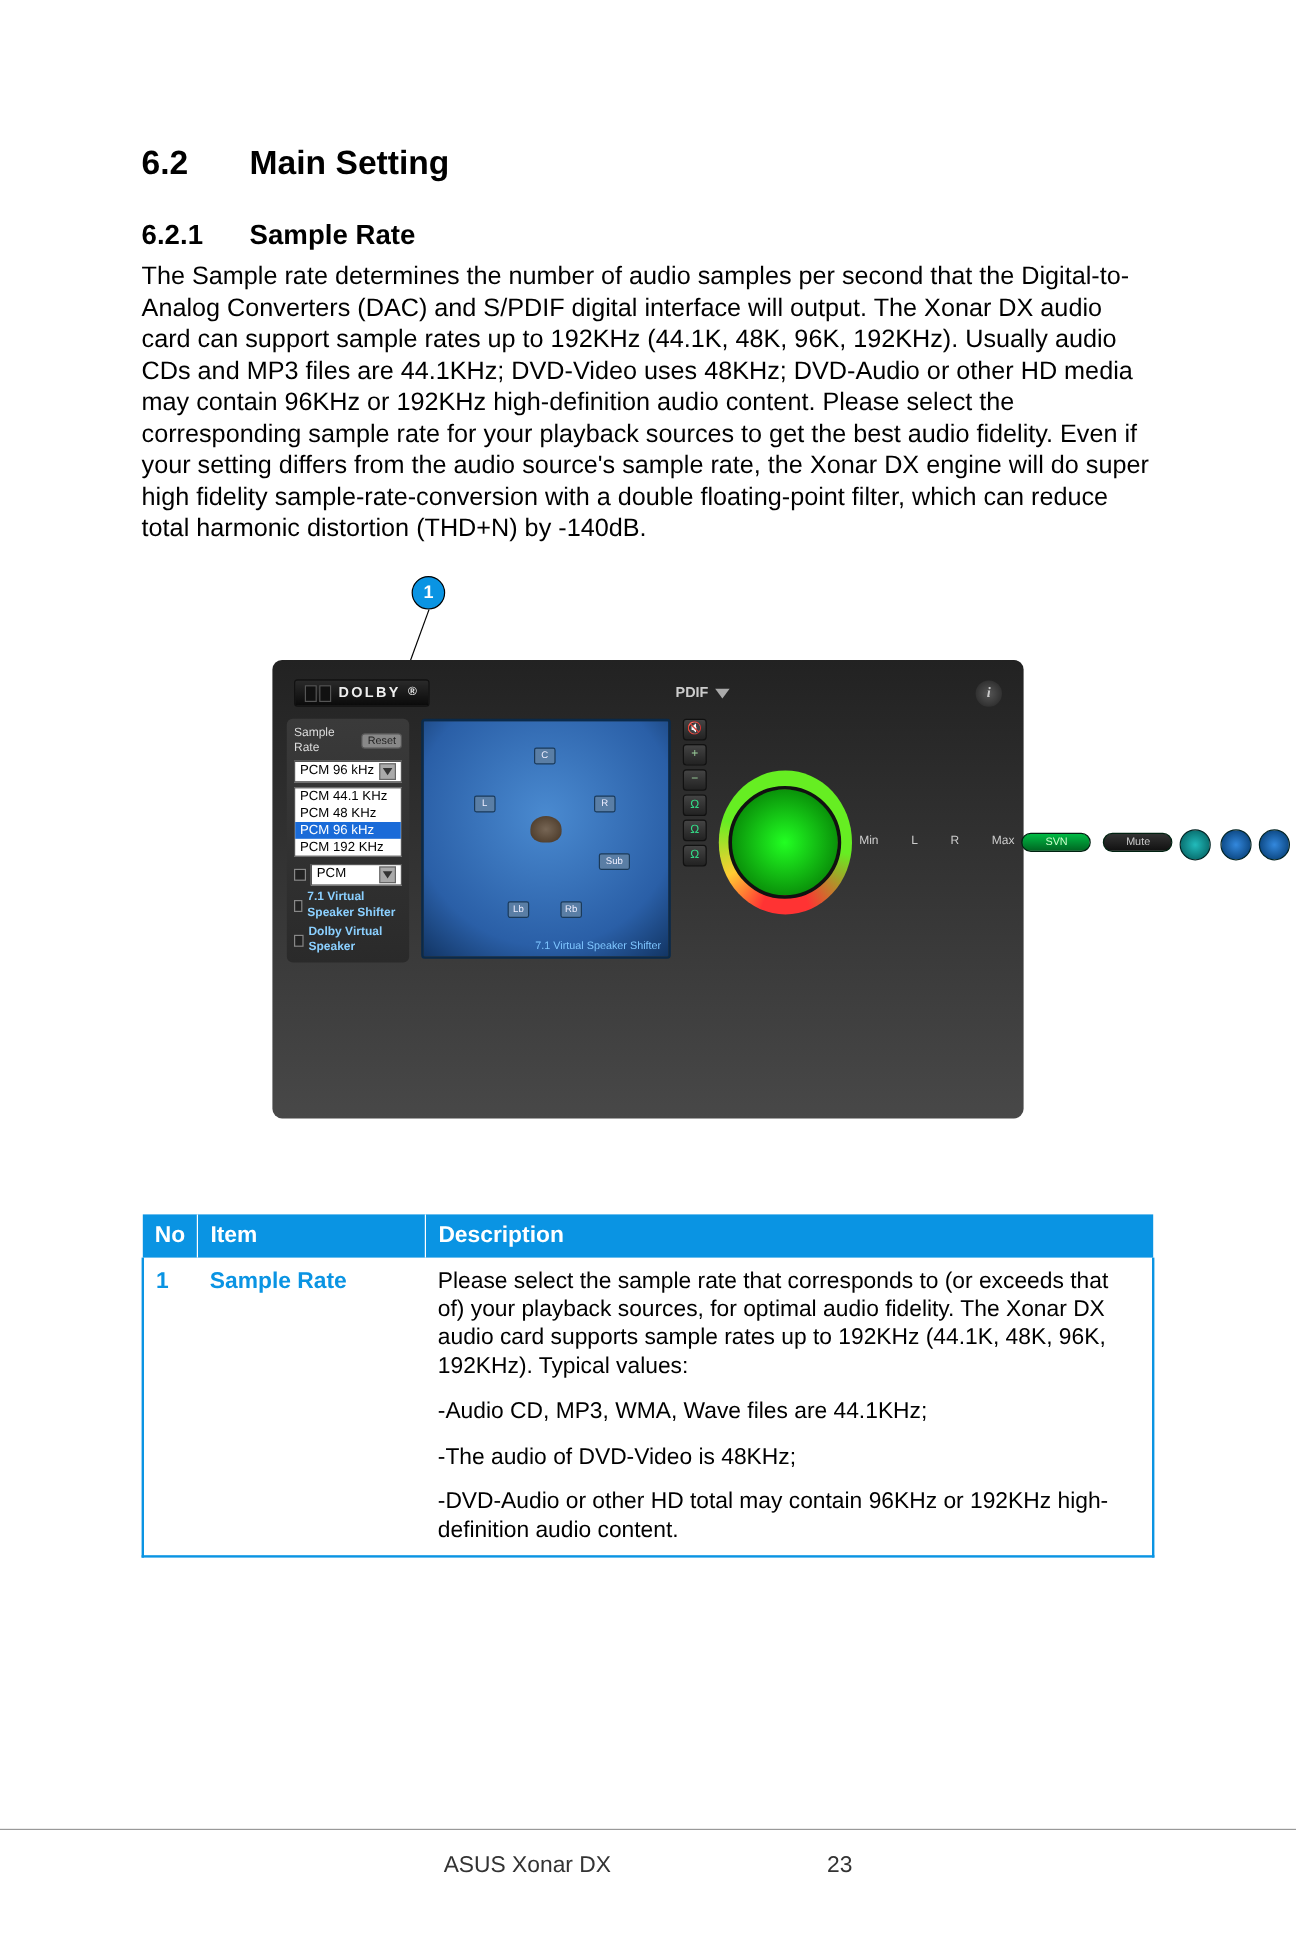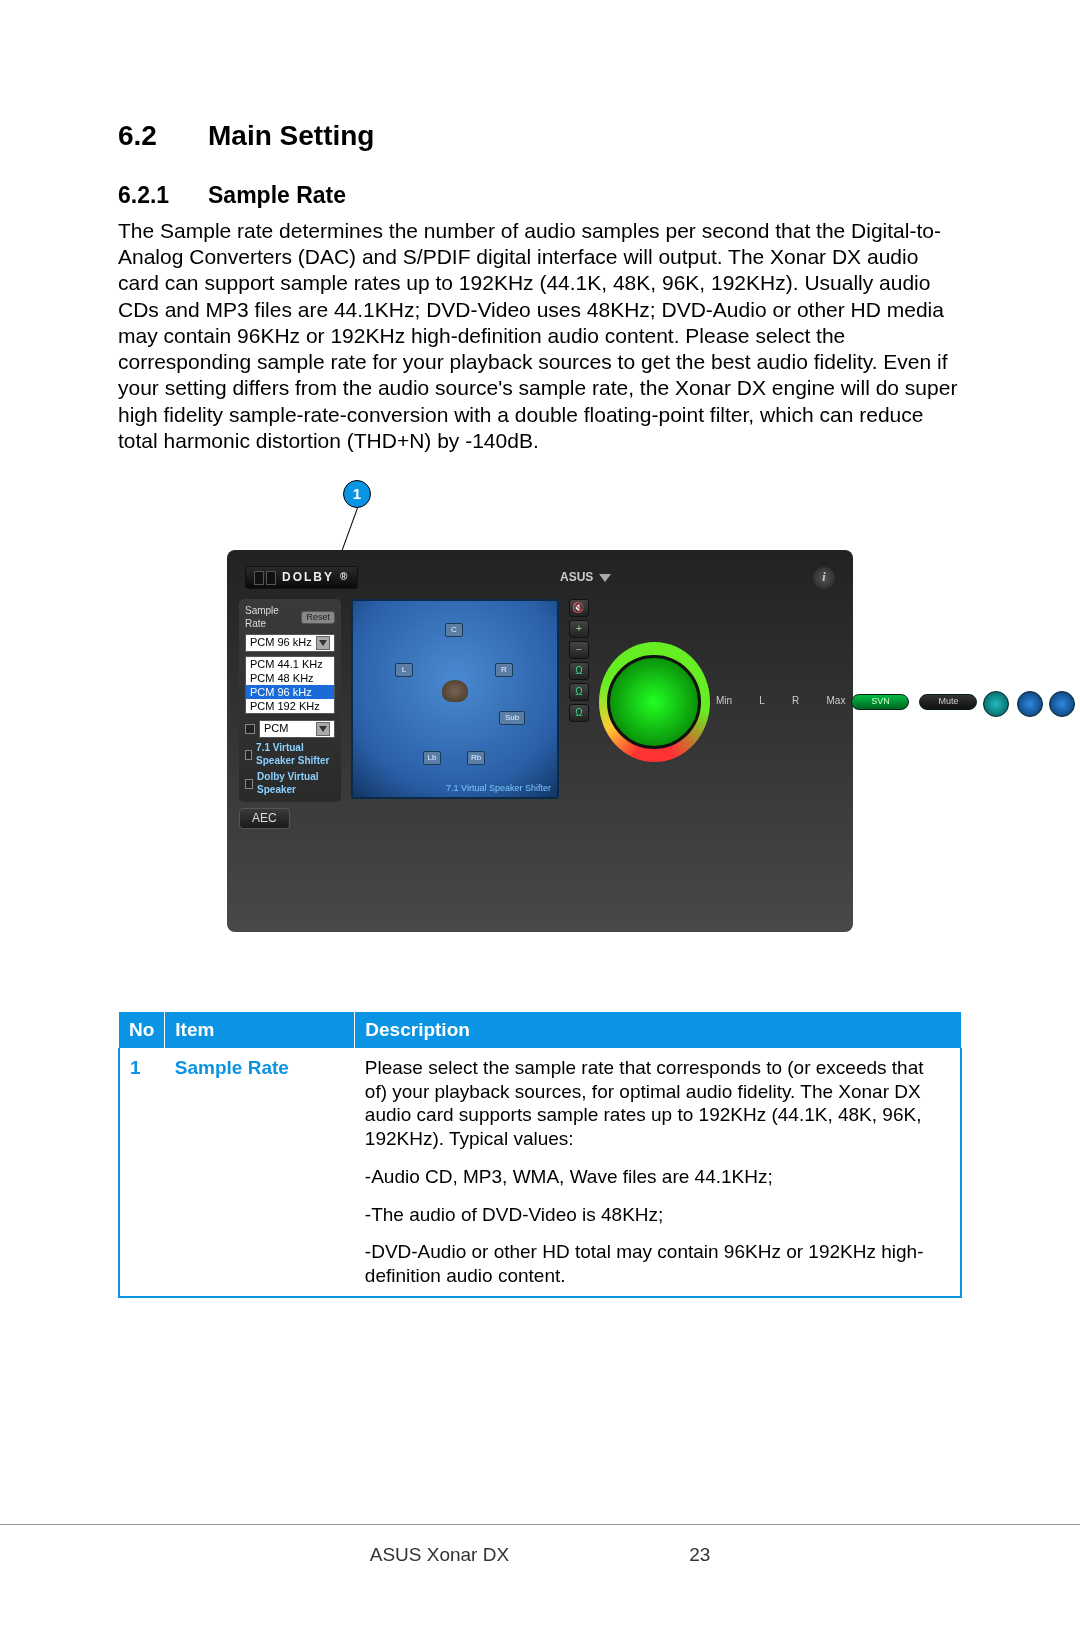--- a/index.html
+++ b/index.html
@@ -180,21 +180,21 @@
   <div class="app-top">
     <div class="dolby-logo">
       <span class="dolby-d">
           <span></span>
           <span></span>
         </span>
       <span>DOLBY</span>
       <sup>®</sup>
     </div>
     <div class="menu-btn">
-      <span>ASUS</span>
+      <span>PDIF</span>
       <span class="tri-down"></span>
     </div>
     <div class="info-i">i</div>
   </div>
 
   <div class="app-body">
 
     <div class="panel-left">
       <div class="lbl-row">
         <span>Sample Rate</span>
@@ -264,23 +264,20 @@
         <div class="dsp b"></div>
       </div>
       <div class="dsp-row">
         <div class="dsp b"></div>
         <div class="dsp"></div>
       </div>
       <div class="dsp-lbl">DSP Mode</div>
     </div>
   </div>
 
-  <div class="tab-row" style="margin-top:6px">
-    <div class="tab">AEC</div>
-  </div>
 </div>
 
 <table class="desc">
   <tbody>
       <tr>
     <th>No</th>
     <th>Item</th>
     <th>Description</th>
   </tr>
   <tr>

